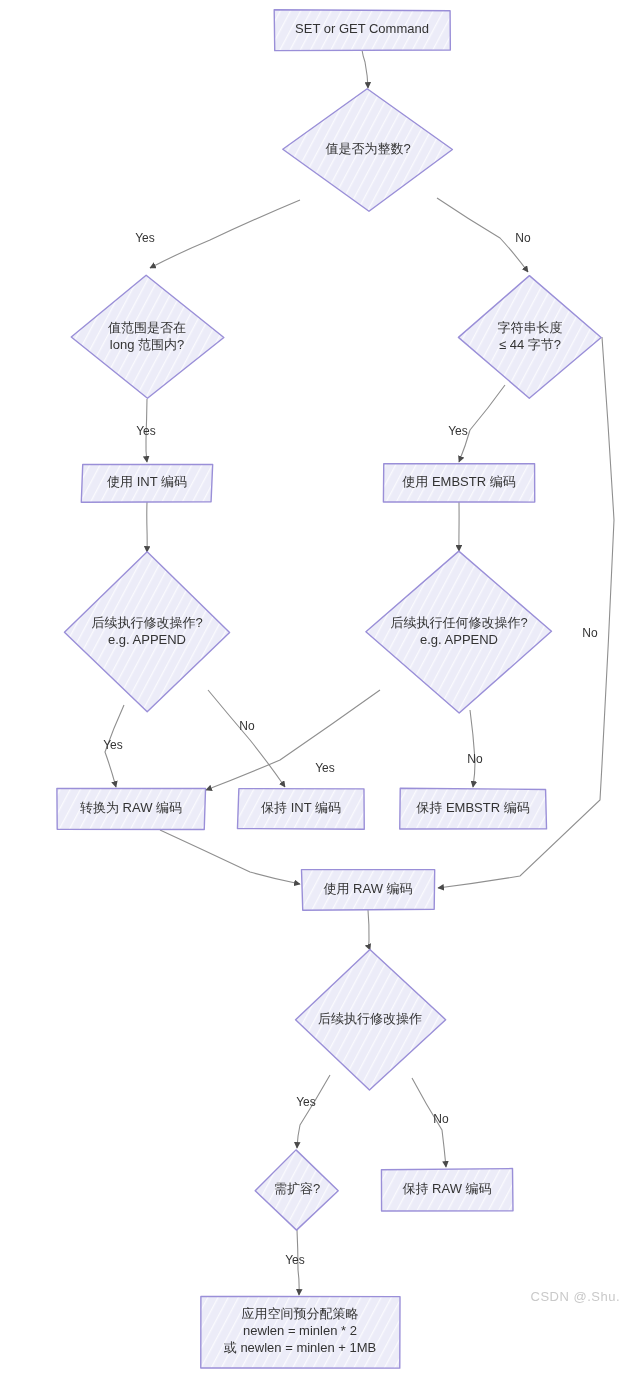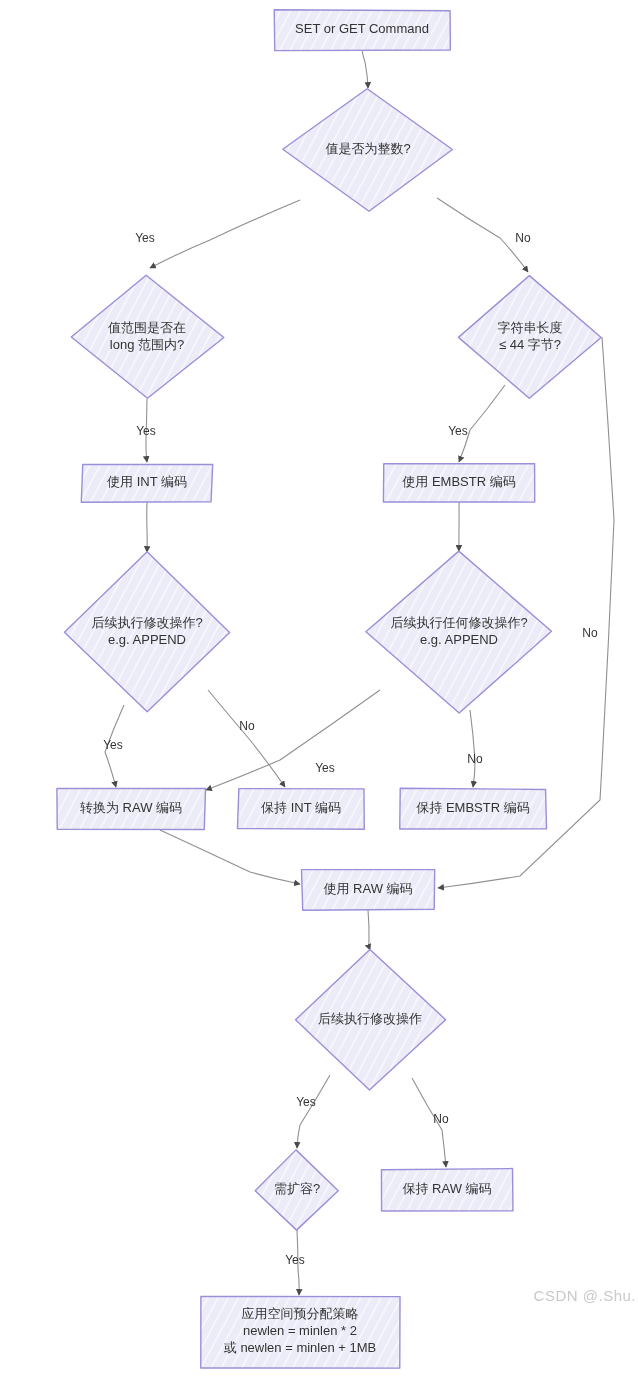--- a/index.html
+++ b/index.html
@@ -39,24 +39,24 @@
     text-anchor: middle;
     dominant-baseline: middle;
   }
   .edge-path {
     fill: none;
     stroke: #8f8f8f;
     stroke-width: 1.1;
   }
   .watermark {
     position: absolute;
-    right: 2px;
+    right: 18px;
     bottom: 8px;
     font-family: "Liberation Sans", "DejaVu Sans", sans-serif;
-    font-size: 15px;
+    font-size: 13px;
     color: #c9c9c9;
     letter-spacing: 0.5px;
     user-select: none;
   }
 </style>
 </head>
 <body>
 
 <div id="chart-root">
   <svg class="flow" viewBox="0 0 638 1376" xmlns="http://www.w3.org/2000/svg">

